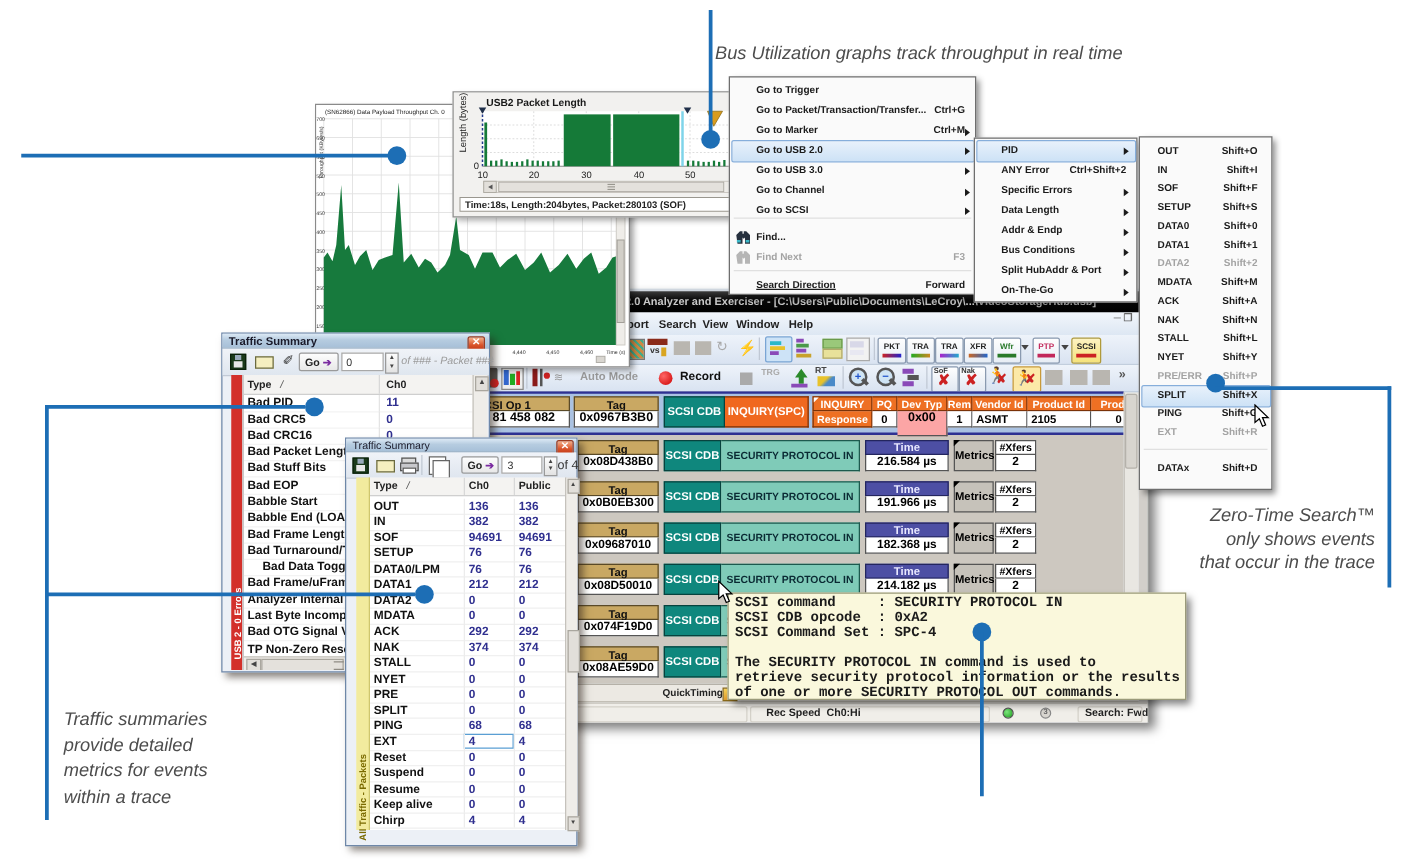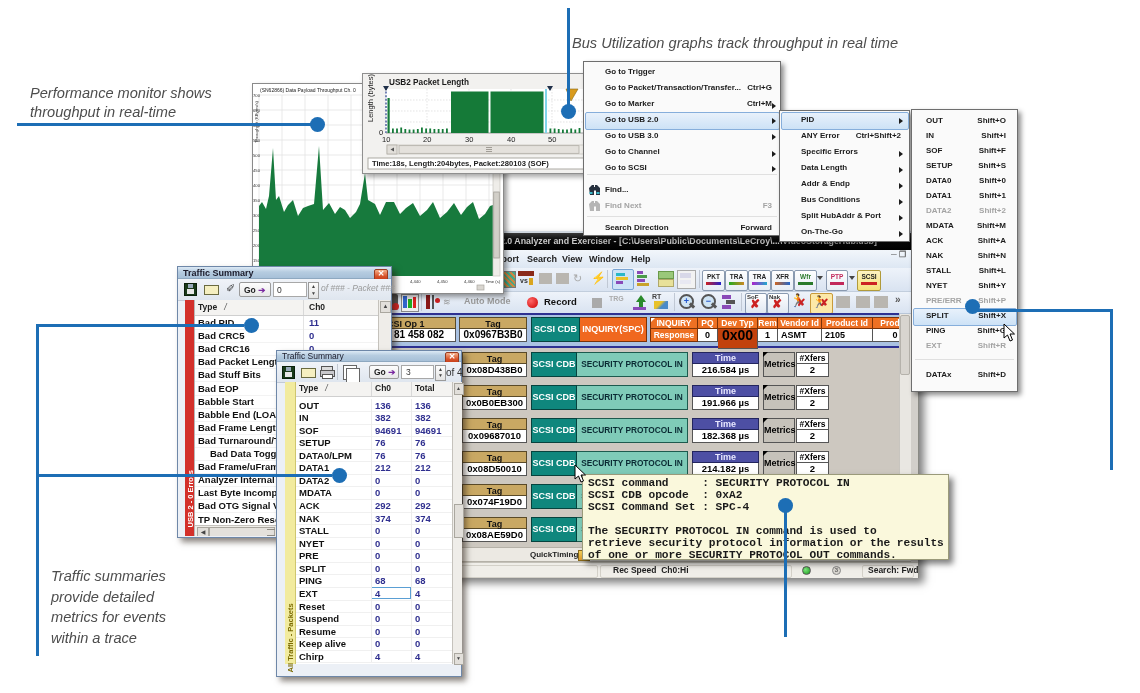--- a/index.html
+++ b/index.html
@@ -169,21 +169,21 @@
     <div class="seg" style="left:269px;top:4px;width:49px;height:25px;background:#0f877d;border:1px solid #07433e;color:#fff;font-weight:700;font-size:9px;line-height:23px;text-align:center;">SCSI CDB</div>
     <div class="seg" style="left:318px;top:4px;width:67px;height:25px;background:#f0681f;border:1px solid #7a3208;border-left:none;color:#fff;font-weight:700;font-size:9px;line-height:23px;text-align:center;">INQUIRY(SPC)</div>
 
     <div class="abs" style="left:388px;top:4px;height:25px;">
       <div class="seg" style="left:0;top:0;width:48px;height:12px;background:#ee7023;border:1px solid #7a3208;color:#fff;font-weight:700;font-size:8.5px;line-height:11px;text-align:center;">INQUIRY</div>
           <div class="abs" style="left:1px;top:1px;width:0;height:0;border-top:4px solid #fff;border-right:4px solid transparent;"></div>
       <div class="seg" style="left:0;top:12px;width:48px;height:13px;background:#ee7023;border:1px solid #7a3208;border-top:none;color:#fff;font-weight:700;font-size:8.5px;line-height:12px;text-align:center;">Response</div>
       <div class="seg" style="left:48px;top:0;width:20px;height:12px;background:#ee7023;border:1px solid #7a3208;border-left:none;color:#fff;font-weight:700;font-size:8.5px;line-height:11px;text-align:center;">PQ</div>
       <div class="seg" style="left:48px;top:12px;width:20px;height:13px;background:#fff;border:1px solid #555;border-left:none;border-top:none;color:#000;font-weight:700;font-size:9px;line-height:12px;text-align:center;">0</div>
       <div class="seg" style="left:68px;top:0;width:40px;height:12px;background:#ee7023;border:1px solid #7a3208;border-left:none;color:#fff;font-weight:700;font-size:8.5px;line-height:11px;text-align:center;">Dev Typ</div>
-      <div class="seg" style="left:68px;top:12px;width:40px;height:20px;background:#c2410c;border:1px solid #555;border-left:none;border-top:none;color:#000;font-weight:700;font-size:14px;line-height:12px;text-align:center;">0x00</div>
+      <div class="seg" style="left:68px;top:12px;width:40px;height:20px;background:#fca5a5;border:1px solid #555;border-left:none;border-top:none;color:#000;font-weight:700;font-size:10px;line-height:12px;text-align:center;">0x00</div>
       <div class="seg" style="left:108px;top:0;width:20px;height:12px;background:#ee7023;border:1px solid #7a3208;border-left:none;color:#fff;font-weight:700;font-size:8.5px;line-height:11px;text-align:center;">Rem</div>
       <div class="seg" style="left:108px;top:12px;width:20px;height:13px;background:#fff;border:1px solid #555;border-left:none;border-top:none;color:#000;font-weight:700;font-size:9px;line-height:12px;text-align:center;">1</div>
       <div class="seg" style="left:128px;top:0;width:44px;height:12px;background:#ee7023;border:1px solid #7a3208;border-left:none;color:#fff;font-weight:700;font-size:8.5px;line-height:11px;text-align:center;">Vendor Id</div>
       <div class="seg" style="left:128px;top:12px;width:44px;height:13px;background:#fff;border:1px solid #555;border-left:none;border-top:none;color:#000;font-weight:700;font-size:9px;line-height:12px;text-align:left;padding-left:3px;">ASMT</div>
       <div class="seg" style="left:172px;top:0;width:51px;height:12px;background:#ee7023;border:1px solid #7a3208;border-left:none;color:#fff;font-weight:700;font-size:8.5px;line-height:11px;text-align:center;">Product Id</div>
       <div class="seg" style="left:172px;top:12px;width:51px;height:13px;background:#fff;border:1px solid #555;border-left:none;border-top:none;color:#000;font-weight:700;font-size:9px;line-height:12px;text-align:left;padding-left:3px;">2105</div>
       <div class="seg" style="left:223px;top:0;width:45px;height:12px;background:#ee7023;border:1px solid #7a3208;border-left:none;color:#fff;font-weight:700;font-size:8.5px;line-height:11px;text-align:center;">Produc</div>
       <div class="seg" style="left:223px;top:12px;width:45px;height:13px;background:#fff;border:1px solid #555;border-left:none;border-top:none;color:#000;font-weight:700;font-size:9px;line-height:12px;text-align:center;">0</div>
     </div>
 
@@ -552,21 +552,21 @@
   </div>
 
   <div class="abs" style="left:8px;top:31px;width:10px;height:282px;background:#f2eb9e;border-right:1px solid #cfc66e;">
     <div class="abs" style="left:-36px;top:245px;width:82px;height:9px;transform:rotate(-90deg);color:#7a6a00;font-size:7.5px;font-weight:700;white-space:nowrap;">All Traffic - Packets</div>
   </div>
 
   <div class="abs" style="left:19px;top:31px;width:156px;height:282px;background:#fff;overflow:hidden;">
     <div class="abs" style="left:0;top:0;width:156px;height:14px;background:#f4f3f1;border-bottom:1px solid #cfcfcf;font-size:8.5px;font-weight:700;color:#222;">
       <span class="abs" style="left:3px;top:1px;">Type&nbsp;&nbsp;&nbsp;<span style="font-weight:400;color:#555;font-style:italic;">/</span></span>
       <span class="abs" style="left:79px;top:1px;">Ch0</span>
-      <span class="abs" style="left:119px;top:1px;">Total</span>
+      <span class="abs" style="left:119px;top:1px;">Public</span>
       <div class="abs" style="left:75px;top:0;width:1px;height:14px;background:#d8d8d8;"></div>
       <div class="abs" style="left:115px;top:0;width:1px;height:14px;background:#d8d8d8;"></div>
     </div>
 <div class="abs" style="left:0;top:16.50px;width:156px;height:12.57px;border-bottom:1px solid #f0f0f0;font-size:9.5px;font-weight:700;color:#111;white-space:nowrap;">
           <span class="abs" style="left:3px;top:1px;">OUT</span>
           <span class="abs" style="left:79px;top:1px;color:#2f2f8f;">136</span>
           <span class="abs" style="left:119px;top:1px;color:#2f2f8f;">136</span>
           <div class="abs" style="left:75px;top:0;width:1px;height:12.5px;background:#ececec;"></div>
           <div class="abs" style="left:115px;top:0;width:1px;height:12.5px;background:#ececec;"></div>
         </div>
@@ -739,21 +739,21 @@
   <svg class="abs" style="left:4px;top:122px;" width="13" height="12" viewBox="0 0 13 12">
         <path d="M1 4 l3 -3 l2 0 l0 2 l1 0 l0 -2 l2 0 l3 3 l0 7 l-4 0 l0 -5 l-1 1 l-1 -1 l0 5 l-4 0 z" fill="#26303e"></path>
         <rect x="1.5" y="8" width="3" height="2" fill="#3ab8c8"></rect>
         <rect x="8.5" y="8" width="3" height="2" fill="#3ab8c8"></rect>
       </svg>
   <div class="mi gray" style="left:21px;top:136px;">Find Next<span class="acc">F3</span></div>
   <svg class="abs" style="left:4px;top:138px;" width="13" height="12" viewBox="0 0 13 12">
         <path d="M1 4 l3 -3 l2 0 l0 2 l1 0 l0 -2 l2 0 l3 3 l0 7 l-4 0 l0 -5 l-1 1 l-1 -1 l0 5 l-4 0 z" fill="#b5b5b5"></path>
       </svg>
   <div class="abs" style="left:3px;top:153.5px;width:190px;height:1px;background:#e0e0e0;"></div>
-  <div class="mi" style="left:21px;top:157.5px;">Search Direction<span class="acc">Forward</span></div>
+  <div class="mi" style="left:21px;top:157.5px;text-decoration:underline;">Search Direction<span class="acc">Forward</span></div>
 </div>
 
 <div id="sm1" class="menu" style="left:779px;top:110px;width:129px;height:130px;">
   <div class="hil" style="left:1px;top:1px;width:126px;height:16px;"></div>
   <div class="mi" style="left:21px;top:0.5px;">PID</div>
   <div class="arr" style="left:119px;top:7px;"></div>
   <div class="mi" style="left:21px;top:16.5px;">ANY Error<span class="acc">Ctrl+Shift+2</span></div>
   <div class="mi" style="left:21px;top:32.5px;">Specific Errors</div>
   <div class="arr" style="left:119px;top:40px;"></div>
   <div class="mi" style="left:21px;top:48.5px;">Data Length</div>
@@ -802,35 +802,35 @@
 
 <svg class="abs" style="left:574px;top:464px;" width="14" height="20" viewBox="0 0 14 20">
       <path d="M1 1 L1 15 L4.5 12 L7 18 L9.5 17 L7 11 L11.5 11 Z" fill="#fff" stroke="#000" stroke-width="1"></path>
     </svg>
 <svg class="abs" style="left:1003px;top:323px;" width="14" height="20" viewBox="0 0 14 20">
       <path d="M1 1 L1 15 L4.5 12 L7 18 L9.5 17 L7 11 L11.5 11 Z" fill="#fff" stroke="#000" stroke-width="1"></path>
     </svg>
 
 <div id="annot" class="abs" style="left:0;top:0;width:1140px;height:693px;pointer-events:none;">
 
-  <div class="ann" style="left:30px;top:84px;">Performance monitor shows<br>throughput in real-time</div>
   <div class="bl" style="left:17px;top:123px;width:296px;height:3px;"></div>
   <div class="dot" style="left:310px;top:117px;"></div>
 
   <div class="ann" style="left:572px;top:34px;">Bus Utilization graphs track throughput in real time</div>
   <div class="bl" style="left:567px;top:8px;width:3px;height:98px;"></div>
   <div class="dot" style="left:561px;top:104px;"></div>
 
   <div class="bl" style="left:36px;top:324px;width:3px;height:332px;"></div>
   <div class="bl" style="left:36px;top:324px;width:208px;height:3px;"></div>
   <div class="dot" style="left:244px;top:318px;"></div>
   <div class="bl" style="left:36px;top:474px;width:296px;height:3px;"></div>
   <div class="dot" style="left:332px;top:468px;"></div>
   <div class="ann" style="left:51px;top:566px;line-height:20.5px;">Traffic summaries<br>provide detailed<br>metrics for events<br>within a trace</div>
 
   <div class="dot" style="left:965px;top:299px;"></div>
   <div class="bl" style="left:972px;top:309px;width:141px;height:3px;"></div>
   <div class="bl" style="left:1110px;top:309px;width:3px;height:161px;"></div>
+  <div class="ann" style="left:940px;top:404px;width:160px;text-align:right;">Zero-Time Search™<br>only shows events<br>that occur in the trace</div>
 
   <div class="dot" style="left:778px;top:498px;"></div>
   <div class="bl" style="left:784px;top:506px;width:3px;height:131px;"></div>
 </div>
 </div>
 
 </body></html>

